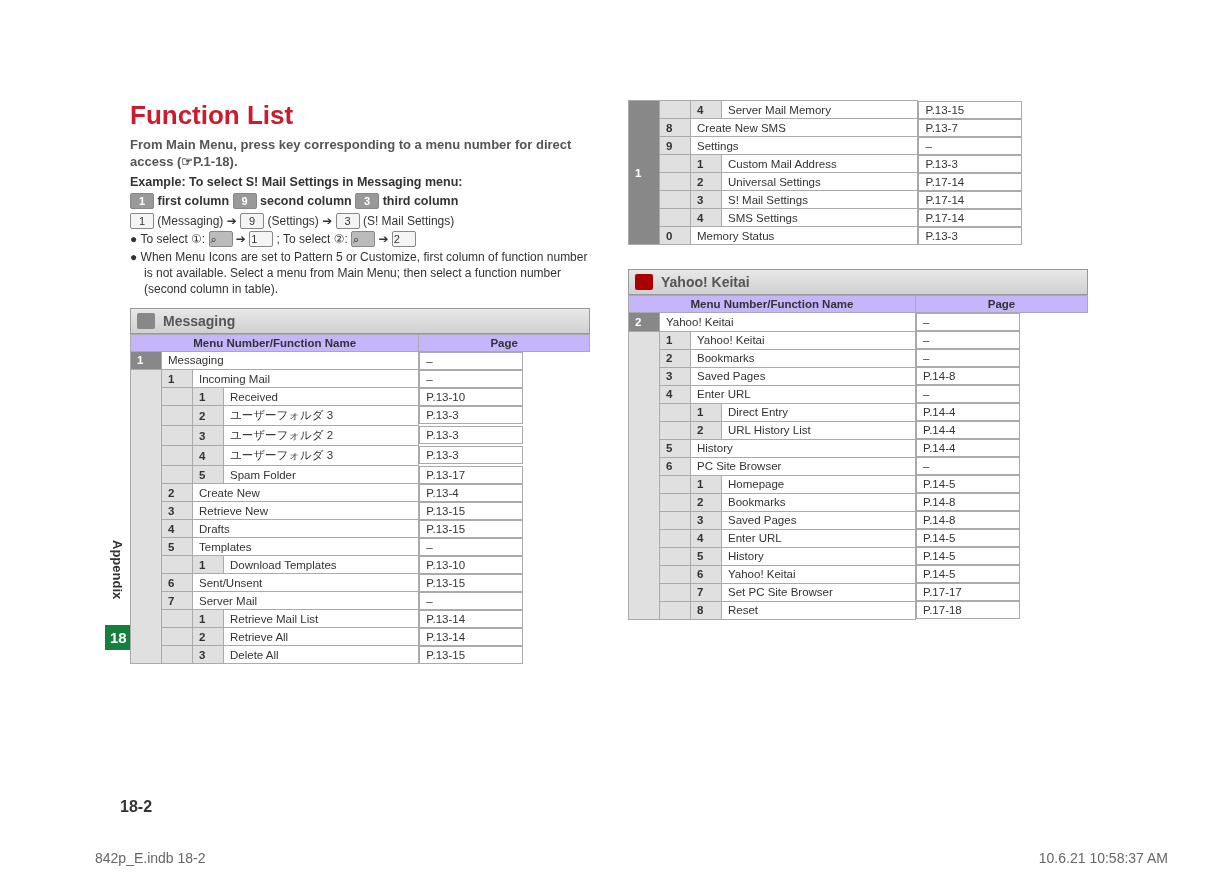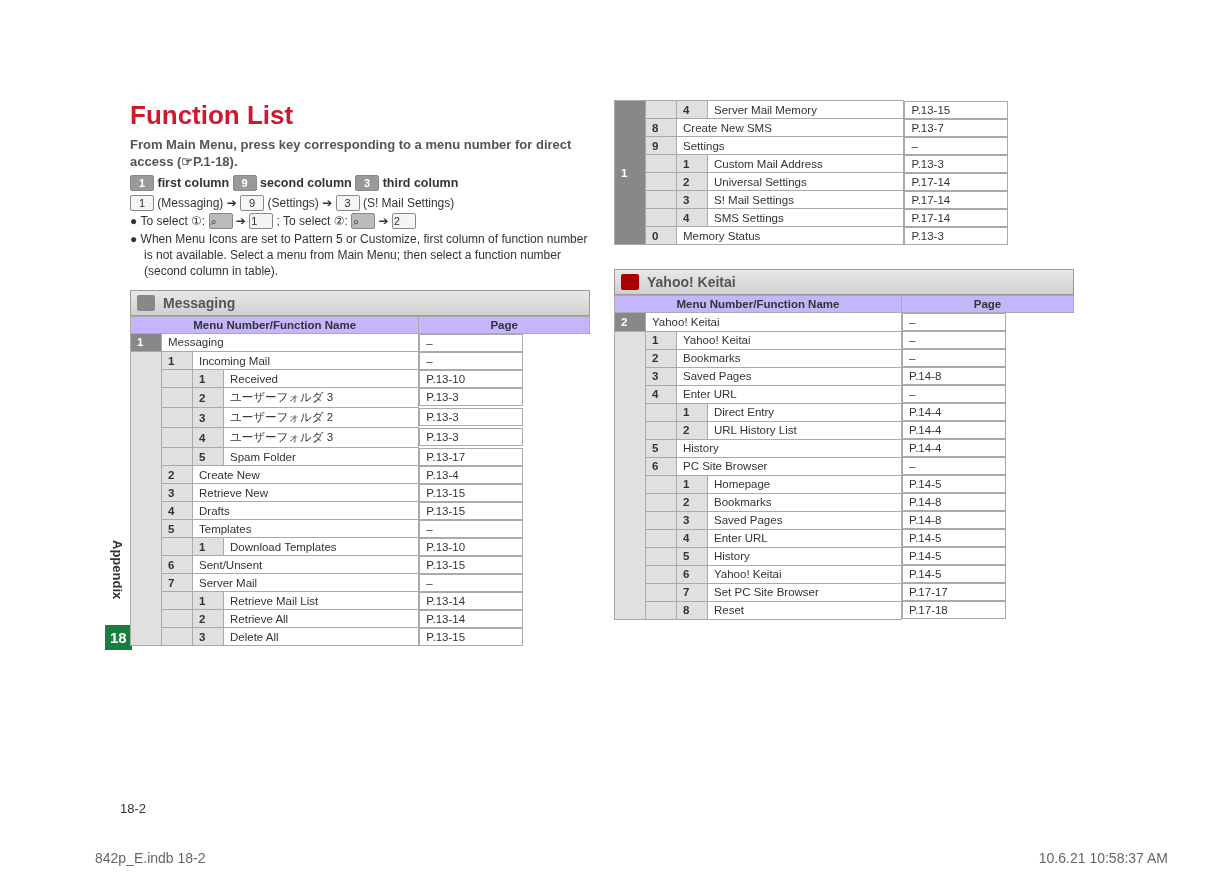--- a/index.html
+++ b/index.html
@@ -9,21 +9,21 @@
     font-size: 12px;
     color: #333;
     width: 1228px;
     height: 886px;
     position: relative;
     background: #fff;
   }
   .page {
     display: flex;
     padding: 100px 60px 40px 130px;
-    gap: 24px;
+    gap: 38px;
     position: relative;
   }
   .side-tab {
     position: absolute;
     left: 110px;
     top: 540px;
     writing-mode: vertical-rl;
     font-weight: bold;
     font-size: 13px;
   }
@@ -133,22 +133,22 @@
   td.page {
     text-align: center;
     width: 90px;
   }
   td.ind1 { background:#e0e0e0; width:18px; border-top:none; border-bottom:none;}
   td.ind2 { background:#e0e0e0; width:18px; border-top:none; border-bottom:none;}
   .pagefoot {
     position: absolute;
     left: 120px;
     bottom: 70px;
-    font-weight: normal;
-    font-size: 13px;
+    font-weight: bold;
+    font-size: 16px;
   }
   .printmark {
     position: absolute;
     bottom: 20px;
     left: 95px;
     right: 60px;
     display: flex;
     justify-content: space-between;
     font-size: 14px;
     color: #666;
@@ -158,20 +158,23 @@
 <body>
 
 <div class="side-tab">Appendix</div>
 <div class="side-num">18</div>
 
 <div class="page">
 
   <div class="col">
     <h1 class="title">Function List</h1>
     <p class="intro">From Main Menu, press key corresponding to a menu number for direct access (☞P.1-18).</p>
+    <p class="example">
+      <span>Example: To select S! Mail Settings in Messaging menu:</span>
+    </p>
     <p class="example">
       <span class="kbox dark">1</span>
       <span>first column</span>
       <span class="kbox dark">9</span>
       <span>second column</span>
       <span class="kbox dark">3</span>
       <span>third column</span>
     </p>
     <p style="margin:2px 0;">
       <span class="kbox">1</span>

